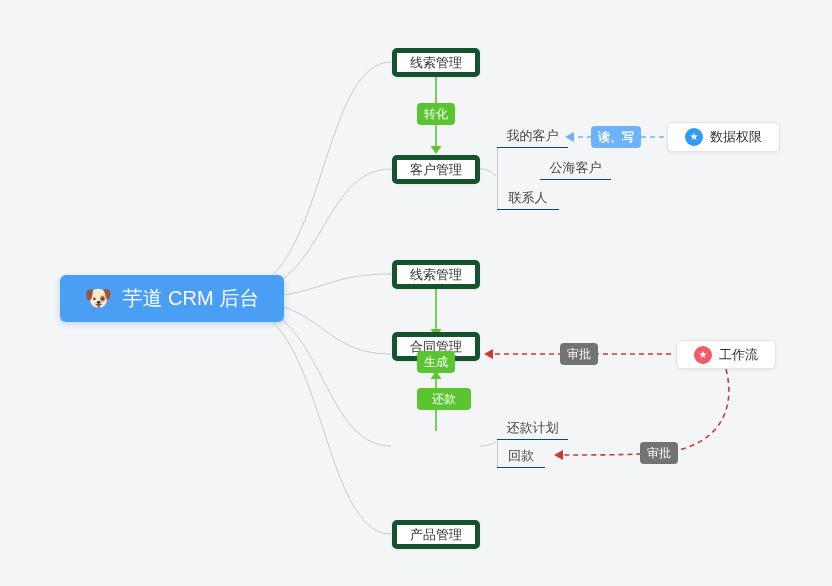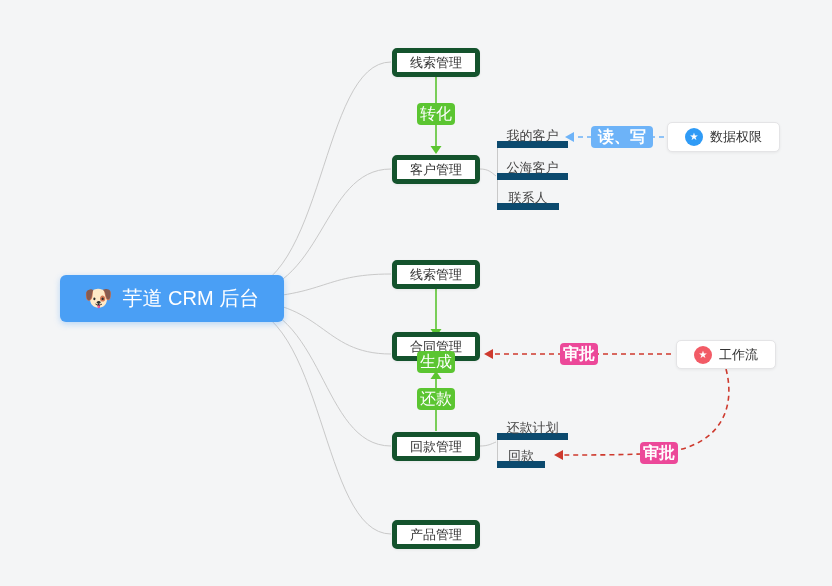--- a/index.html
+++ b/index.html
@@ -15,27 +15,27 @@
   .node { position:absolute; left:392px; width:88px; height:29px; background:#fff;
     border:5px solid #14532d; border-radius:5px; display:flex; align-items:center; justify-content:center;
     font-size:13px; color:#333; box-shadow:0 1px 3px rgba(0,0,0,.06); z-index:2; }
   .wide-node { position:absolute; background:#fff; border:1px solid #e4e4e6; border-radius:5px;
     display:flex; align-items:center; justify-content:center; gap:7px; font-size:13px; color:#333;
     box-shadow:0 1px 3px rgba(0,0,0,.06); z-index:2; }
   .icon-circle { width:18px; height:18px; border-radius:50%; display:flex; align-items:center;
     justify-content:center; color:#fff; font-size:10px; line-height:1; }
   .icon-circle.blue { background:#2f9bf6; }
   .icon-circle.pink { background:#f25b66; }
-  .badge { position:absolute; height:22px; border-radius:4px; color:#fff; font-size:16px;
+  .badge { position:absolute; height:22px; border-radius:4px; color:#fff; font-size:12px;
     display:flex; align-items:center; justify-content:center; padding:8px 7px; z-index:3; white-space:nowrap; }
   .badge.green { background:#5bc531; }
   .badge.blue  { background:#6db3f8; }
-  .badge.red   { background:#ec4899;font-weight:bold; }
+  .badge.red   { background:#737373; }
   .child { position:absolute; left:497px; height:22px; line-height:19px; font-size:13px; color:#444;
-    border-bottom:7px solid #0c4a6e; text-align:center; z-index:2; }
+    border-bottom:1px solid #0c4a6e; text-align:center; z-index:2; }
 </style>
 </head>
 <body>
 
 <div class="stage">
 
   <svg width="832" height="586" viewBox="0 0 832 586">
 
     <g stroke="#c9c9c9" stroke-width="1" fill="none">
       <path d="M 235 292 C 325 292, 320 62, 391 62"></path>
@@ -84,42 +84,41 @@
 
   <div class="root-node">
     <span class="emoji">🐶</span>
     <span>芋道 CRM 后台</span>
   </div>
 
   <div class="node" style="top:48px">线索管理</div>
   <div class="node" style="top:155px">客户管理</div>
   <div class="node" style="top:260px">线索管理</div>
   <div class="node" style="top:332px">合同管理</div>
-  <div class="node" style="top:432px">回款管理</div>
   <div class="node" style="top:520px">产品管理</div>
 
   <div class="wide-node" style="left:667px; top:122px; width:113px; height:30px;">
     <span class="icon-circle blue">
       <span>★</span>
     </span>
     <span>数据权限</span>
   </div>
   <div class="wide-node" style="left:676px; top:340px; width:100px; height:29px;">
     <span class="icon-circle pink">
       <span>★</span>
     </span>
     <span>工作流</span>
   </div>
 
   <div class="child" style="top:126px; width:71px;">我的客户</div>
-  <div class="child" style="top:158px; width:71px;">公海客户</div>
+  <div class="child" style="top:158px; width:71px;margin-left:43px;">公海客户</div>
   <div class="child" style="top:188px; width:62px;">联系人</div>
   <div class="child" style="top:418px; width:71px;">还款计划</div>
   <div class="child" style="top:446px; width:48px;">回款</div>
 
   <div class="badge green" style="left:417px; top:103px; width:38px;">转化</div>
   <div class="badge green" style="left:417px; top:303px; width:38px;margin-top:48px;">生成</div>
-  <div class="badge green" style="left:417px; top:388px; width:38px;">还款</div>
+  <div class="badge green" style="left:417px; top:388px; width:54px;">还款</div>
   <div class="badge blue" style="left:591px; top:126px;font-weight:bold;">读、写</div>
   <div class="badge red" style="left:560px; top:343px; width:38px;">审批</div>
   <div class="badge red" style="left:640px; top:442px; width:38px;">审批</div>
 
 </div>
 
 </body></html>

